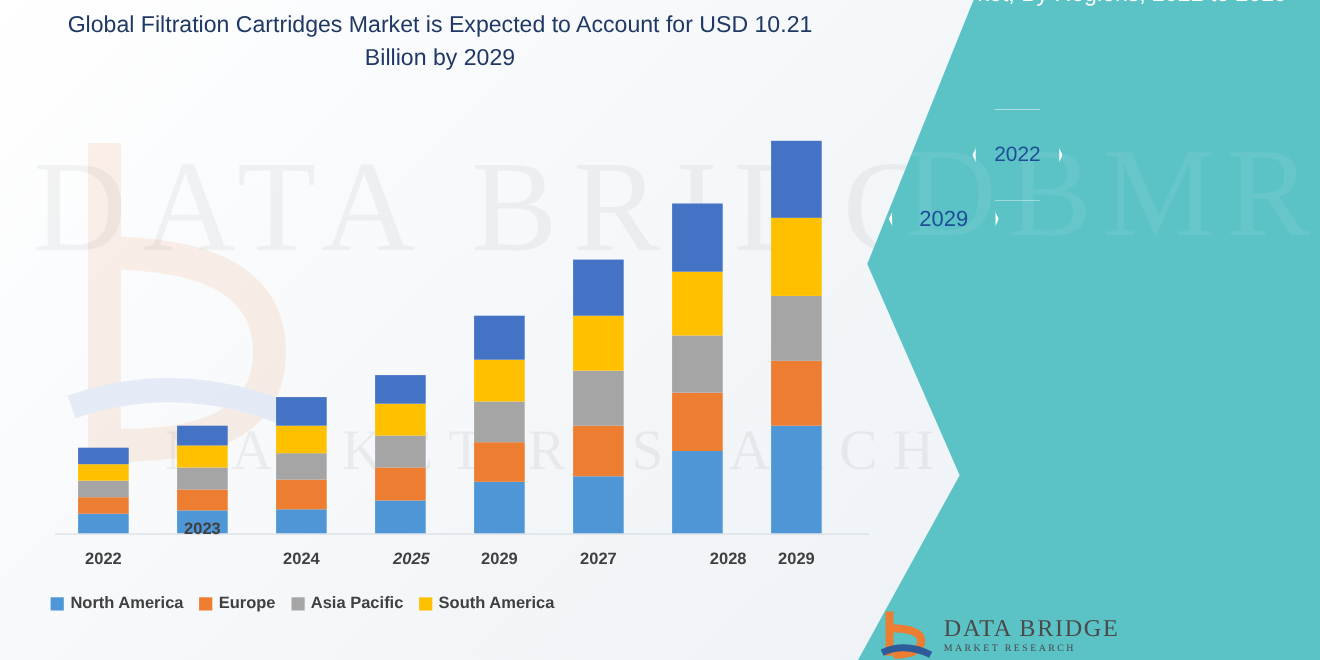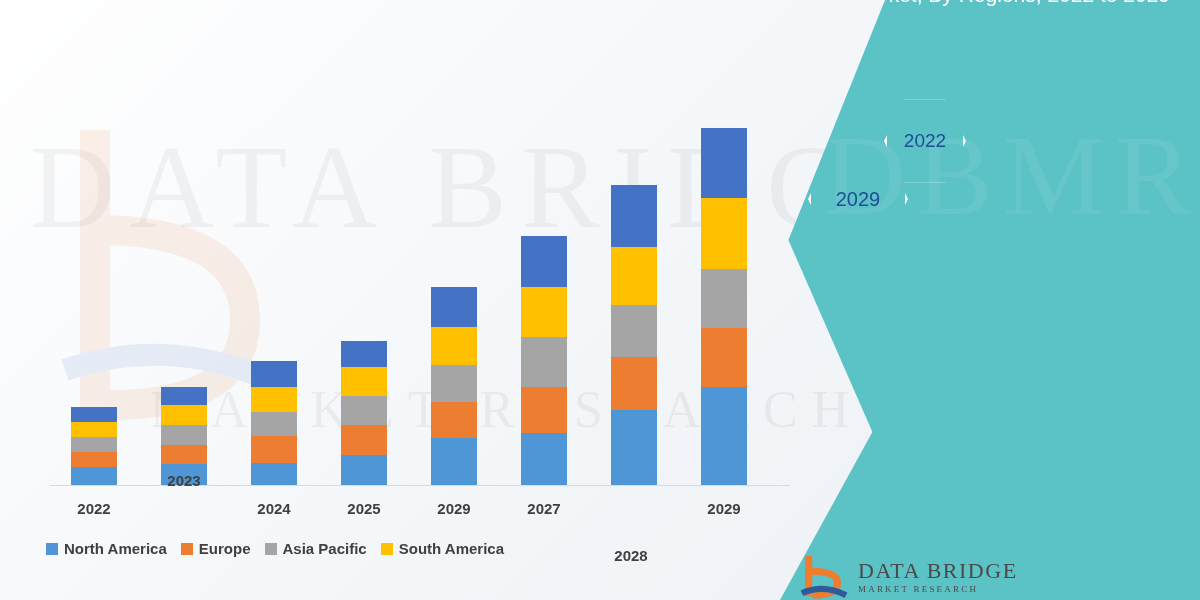--- a/index.html
+++ b/index.html
@@ -183,20 +183,21 @@
   <div id="watermark">
     <svg id="wm-logo-b" viewBox="0 0 230 300">
       <path d="M40 10 L40 290" stroke="#ed7d31" stroke-width="30" fill="none"></path>
       <path d="M40 110 Q190 110 190 200 Q190 285 55 285" stroke="#ed7d31" stroke-width="30" fill="none"></path>
       <path d="M10 250 Q110 215 215 260" stroke="#4472c4" stroke-width="22" fill="none"></path>
     </svg>
     <div id="wm-big">DATA BRIDGE</div>
     <div id="wm-small">MARKET RESEARCH</div>
   </div>
 
+  <div id="chart-title">Global Filtration Cartridges Market is Expected to Account for USD 10.21 Billion by 2029</div>
 
   <div id="plot">
     <div id="bars">
         <div class="bar" style="left: 71px; top: 407.065px; height: 77.9354px;">
           <div class="seg" style="background: rgb(79, 150, 214); height: 18.1166px; bottom: 0px;"></div>
           <div class="seg" style="background: rgb(237, 125, 49); height: 15.0402px; bottom: 18.1166px;"></div>
           <div class="seg" style="background: rgb(165, 165, 165); height: 15.0402px; bottom: 33.1567px;"></div>
           <div class="seg" style="background: rgb(255, 192, 0); height: 15.0402px; bottom: 48.1969px;"></div>
           <div class="seg" style="background: rgb(68, 114, 196); height: 14.6983px; bottom: 63.237px;"></div>
         </div>
@@ -248,24 +249,24 @@
           <div class="seg" style="background: rgb(165, 165, 165); height: 59.1352px; bottom: 157.238px;"></div>
           <div class="seg" style="background: rgb(255, 192, 0); height: 71.0989px; bottom: 216.373px;"></div>
           <div class="seg" style="background: rgb(68, 114, 196); height: 69.048px; bottom: 287.472px;"></div>
         </div>
       </div>
     <div id="baseline"></div>
     <div id="xticks">
         <div class="xtick" style="left: 49px; top: 500px;">2022</div>
         <div class="xtick" style="left: 139px; top: 472px;">2023</div>
         <div class="xtick" style="left: 229px; top: 500px;">2024</div>
-        <div class="xtick" style="left: 319px; top: 500px;">2025</div>
+        <div class="xtick" style="left: 329px; top: 500px; font-style: italic;">2025</div>
         <div class="xtick" style="left: 409px; top: 500px;">2029</div>
         <div class="xtick" style="left: 499px; top: 500px;">2027</div>
-        <div class="xtick" style="left: 586px; top: 500px; margin-top: 47px;">2028</div>
+        <div class="xtick" style="left: 617px; top: 500px;">2028</div>
         <div class="xtick" style="left: 679px; top: 500px;">2029</div>
       </div>
   </div>
 
   <div id="legend">
       <div class="legend-item">
         <span class="legend-swatch" style="background: rgb(79, 150, 214);"></span>
         <span class="legend-label">North America</span>
       </div>
       <div class="legend-item">

